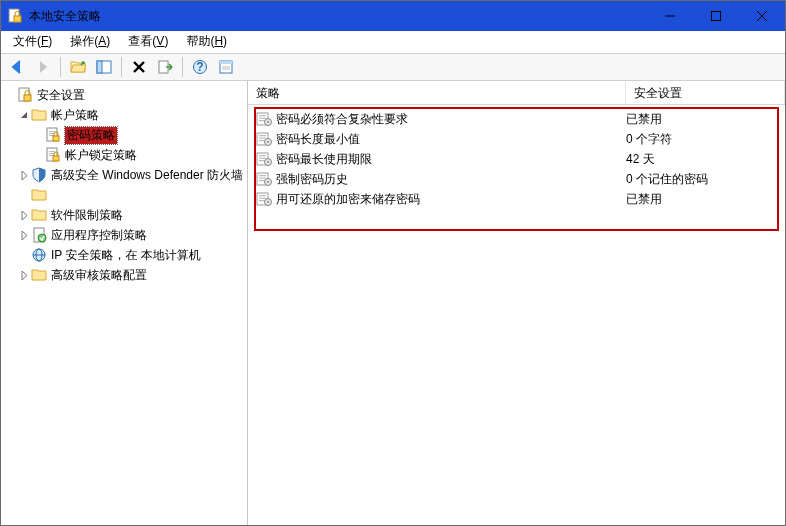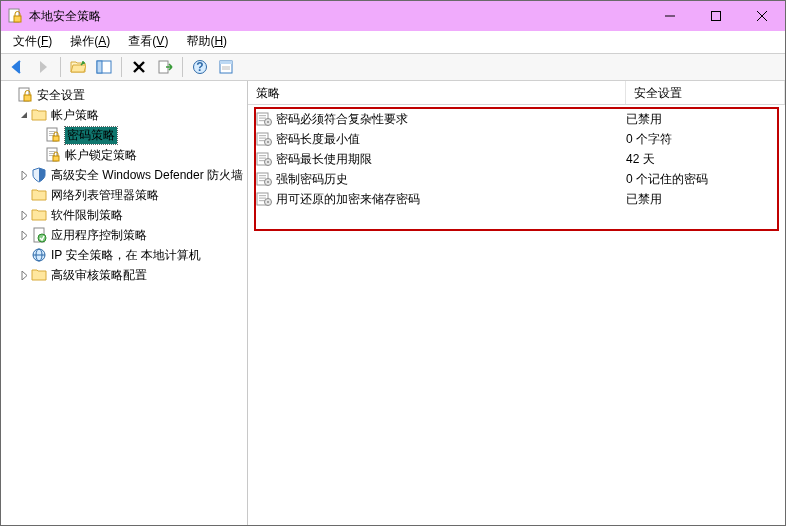--- a/index.html
+++ b/index.html
@@ -1,18 +1,18 @@
 <!DOCTYPE html>
 <html><head>
 <meta charset="utf-8">
 <style>
 * { margin: 0; padding: 0; box-sizing: border-box; font-family: "Microsoft YaHei", "Segoe UI", sans-serif; font-size: 12px; }
 body { background: #fff; width: 786px; height: 526px; overflow: hidden; border: 1px solid #6a6a6a; display: flex; flex-direction: column; }
 
-.titlebar { height: 30px; display: flex; align-items: center; padding: 0 0 0 6px; background: #f0abfc; }
+.titlebar { height: 30px; display: flex; align-items: center; padding: 0 0 0 6px; background: #1d4ed8; }
 .titlebar .app-icon { width: 16px; height: 16px; margin-right: 6px; display: inline-flex; }
 .titlebar .title { flex: 1; color: #000; }
 .win-controls { display: flex; height: 100%; }
 .win-btn { width: 46px; display: flex; align-items: center; justify-content: center; }
 .win-btn svg { width: 10px; height: 10px; }
 
 .menubar { height: 22px; display: flex; align-items: flex-start; padding: 0 4px; gap: 2px; }
 .menu-item { padding: 2px 8px; color: #000; }
 .menu-item .accel { text-decoration: underline; }
 
@@ -23,21 +23,21 @@
 .content { flex: 1; display: flex; }
 .tree-pane { width: 247px; border-right: 1px solid #c8c8c8; overflow: hidden; background: #fff; padding: 4px 2px; }
 .list-pane { flex: 1; display: flex; flex-direction: column; }
 
 .tree-node { display: flex; align-items: center; height: 20px; white-space: nowrap; padding-right: 4px; }
 .expander { width: 14px; height: 14px; display: flex; align-items: center; justify-content: center; flex-shrink: 0; }
 .expander svg { width: 9px; height: 9px; }
 .spacer { width: 14px; flex-shrink: 0; }
 .node-icon { width: 16px; height: 16px; margin-right: 4px; flex-shrink: 0; }
 .tree-label { color: #000; }
-.tree-node.selected .tree-label { background: #0f766e; outline: 1px dotted #666; padding: 0 2px; }
+.tree-node.selected .tree-label { background: #b91c1c; outline: 1px dotted #666; padding: 0 2px; }
 
 .list-header { height: 24px; display: flex; border-bottom: 1px solid #d8d8d8; }
 .list-header .col { padding: 4px 8px; border-right: 1px solid #e4e4e4; background: #fff; color: #000; }
 .col-policy { width: 378px; }
 .col-setting { flex: 1; }
 
 .list-body { flex: 1; padding: 4px; position: relative; }
 .highlight-box { position: absolute; border: 2px solid #c00000; top: 2px; left: 6px; right: 6px; height: 124px; pointer-events: none; }
 .list-row { display: flex; align-items: center; height: 20px; }
 .row-icon { width: 16px; height: 16px; margin: 0 4px 0 4px; flex-shrink: 0; }
@@ -240,21 +240,20 @@
           </svg></span>
       <span class="tree-label">高级安全 Windows Defender 防火墙</span>
     </div>
 
     <div class="tree-node">
       <span class="spacer"></span>
         <span class="spacer"></span>
       <span class="node-icon"><svg viewBox="0 0 16 16">
             <use href="#folder-icon-g"></use>
           </svg></span>
-      <span class="tree-label">网络列表管理器策略</span>
     </div>
 
 
     <div class="tree-node">
       <span class="spacer"></span>
       <span class="expander">
           <svg viewBox="0 0 9 9">
             <path d="M2 0 L7 4.5 L2 9 Z" fill="none" stroke="#7a7a7a"></path>
           </svg>
         </span>

